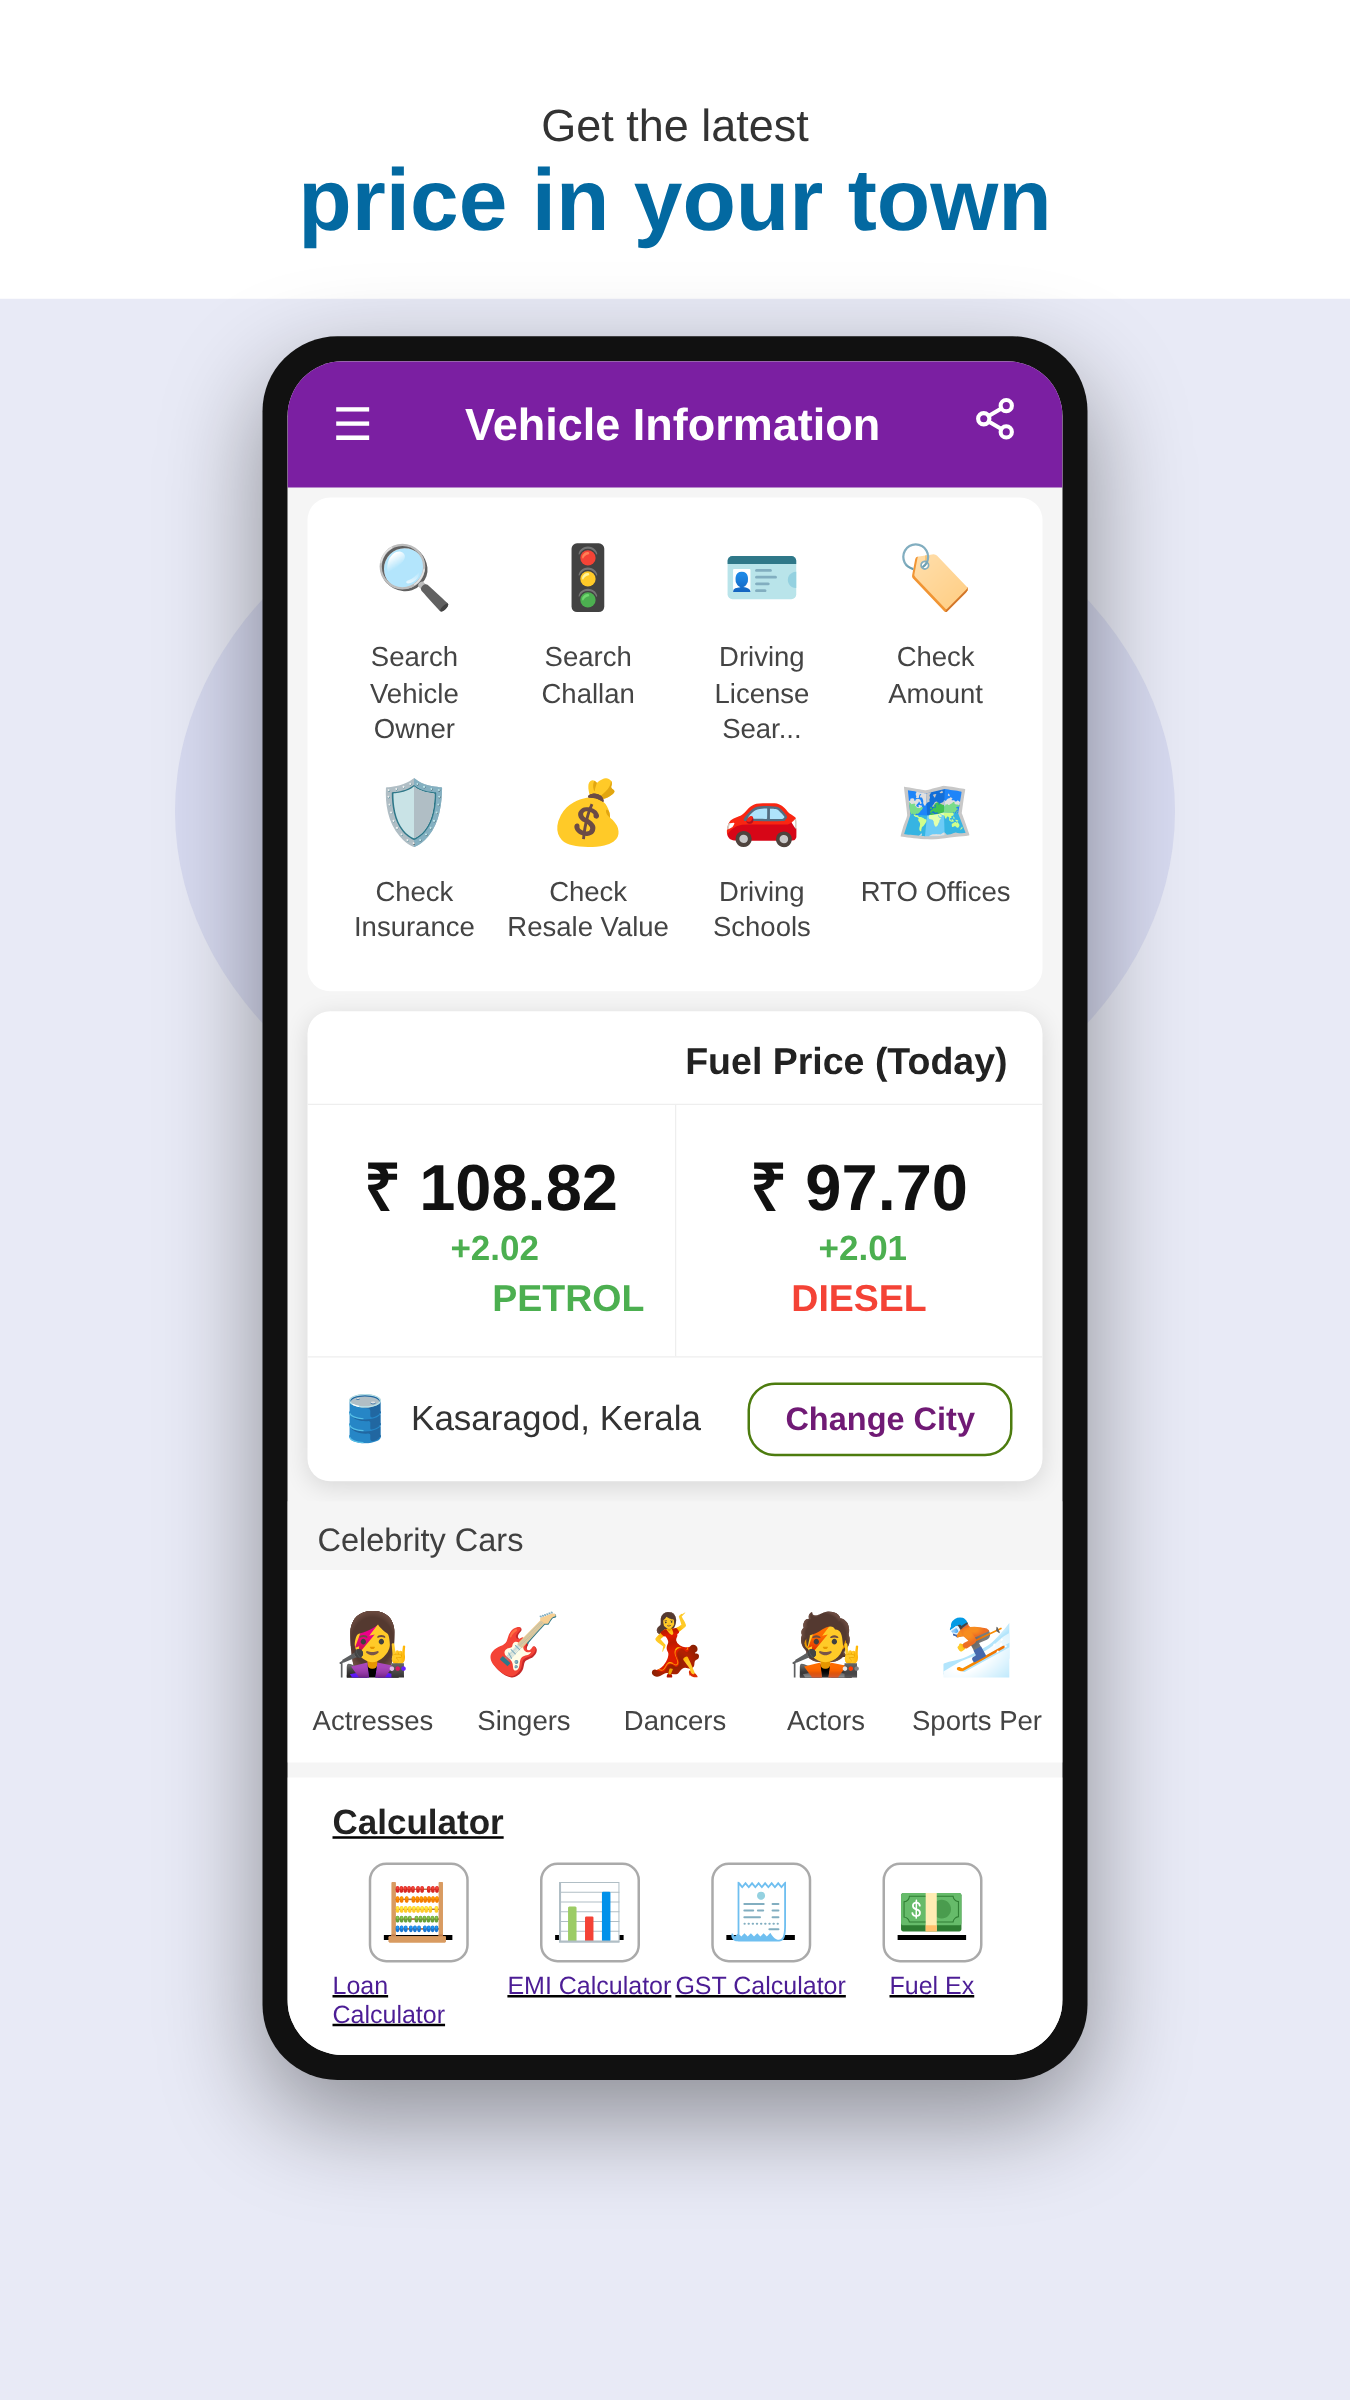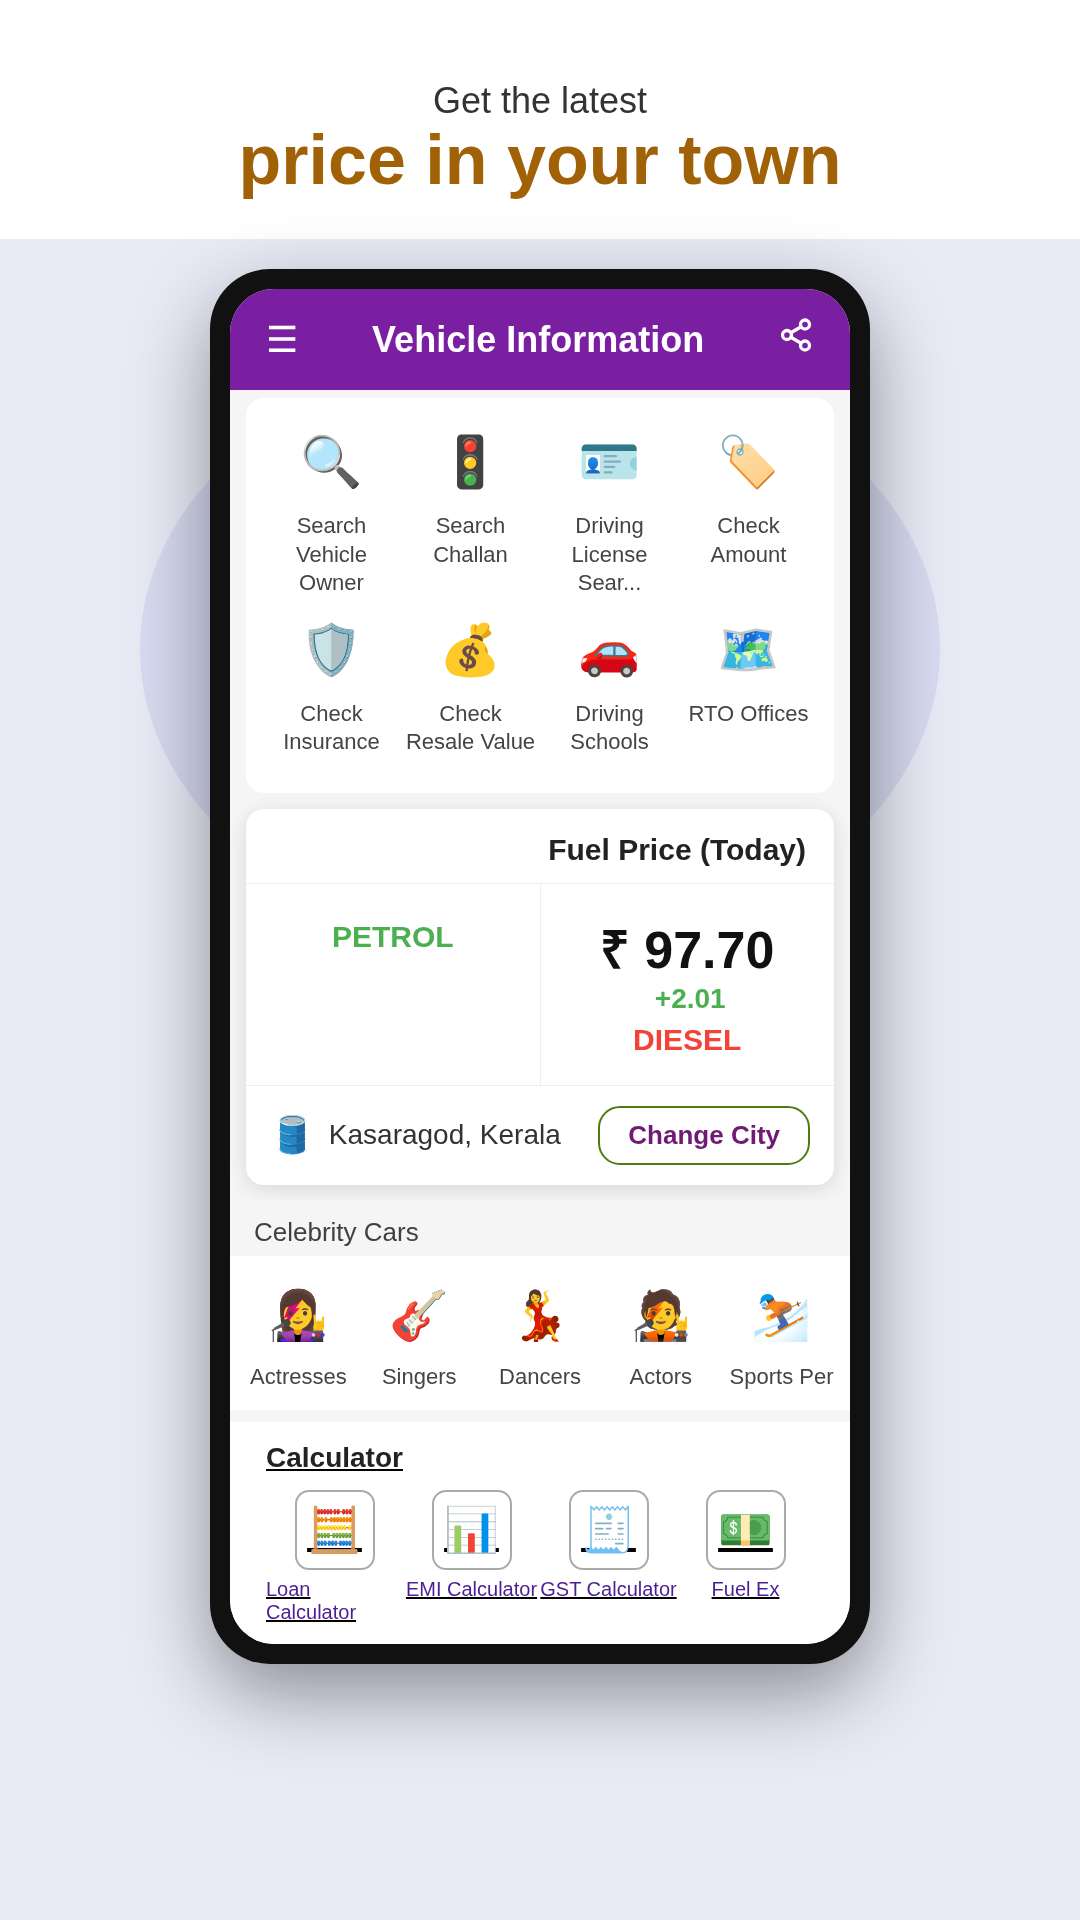--- a/index.html
+++ b/index.html
@@ -18,21 +18,21 @@
       padding: 80px 40px 40px;
       background: #fff;
     }
     .hero-subtitle {
       font-size: 36px;
       color: #333;
       font-weight: 400;
     }
     .hero-title {
       font-size: 70px;
-      color: #a16207;
+      color: #0369a1;
       font-weight: 900;
       line-height: 1.1;
     }
 
     
     .phone-wrapper {
       display: flex;
       justify-content: center;
       margin-top: 30px;
       position: relative;
@@ -157,20 +157,21 @@
       font-size: 28px;
       color: #4caf50;
       font-weight: 600;
       margin-left: 6px;
     }
     .fuel-type-petrol {
       font-size: 30px;
       font-weight: 700;
       color: #4caf50;
       margin-top: 8px;
+      text-align: right;
     }
     .fuel-type-diesel {
       font-size: 30px;
       font-weight: 700;
       color: #f44336;
       margin-top: 8px;
     }
     .fuel-city-row {
       display: flex;
       align-items: center;
@@ -345,20 +346,24 @@
   </div>
           </div>
       </div>
 
       <div class="fuel-card">
         <div class="fuel-card-header">
           <div class="fuel-card-title">Fuel Price (Today)</div>
         </div>
         <div class="fuel-prices">
           <div class="fuel-price-col">
+            <div>
+              <span class="fuel-amount">₹ 108.82</span>
+              <span class="fuel-change-positive">+2.02</span>
+            </div>
             <div class="fuel-type-petrol">PETROL</div>
           </div>
           <div class="fuel-price-col">
             <div>
               <span class="fuel-amount">₹ 97.70</span>
               <span class="fuel-change-positive">+2.01</span>
             </div>
             <div class="fuel-type-diesel">DIESEL</div>
           </div>
         </div>

